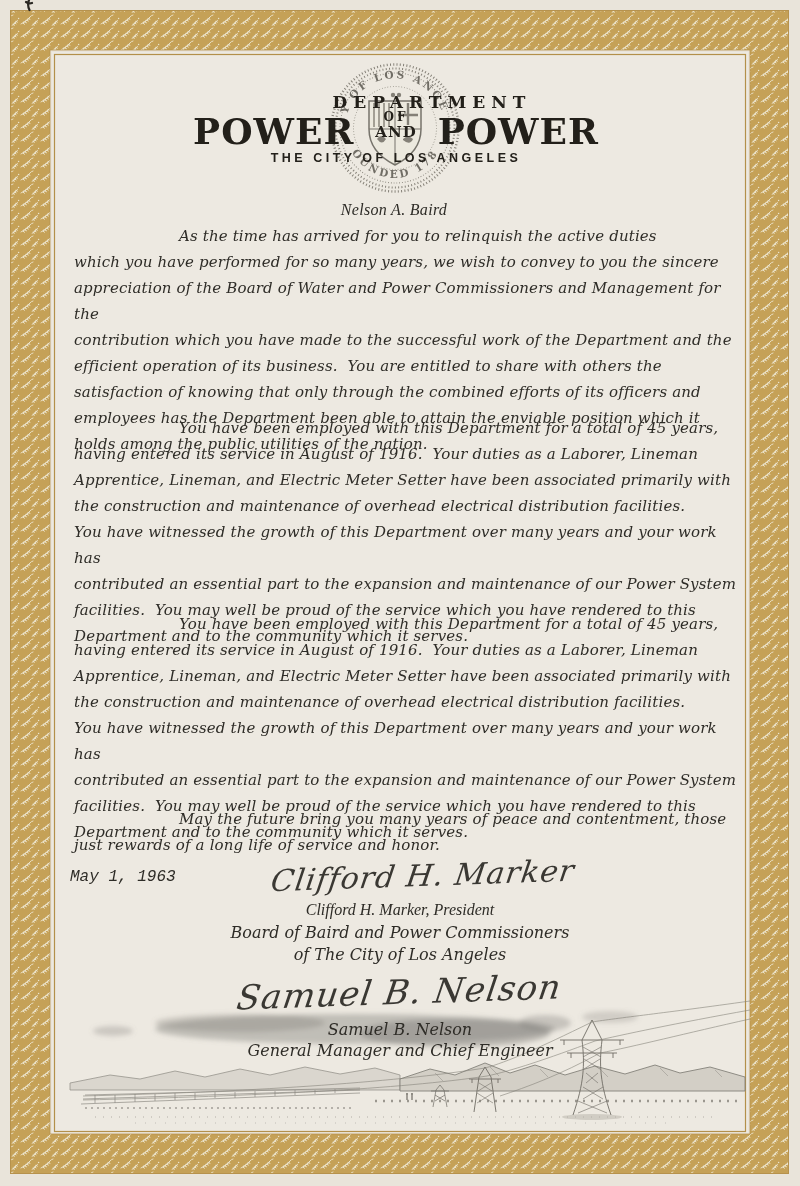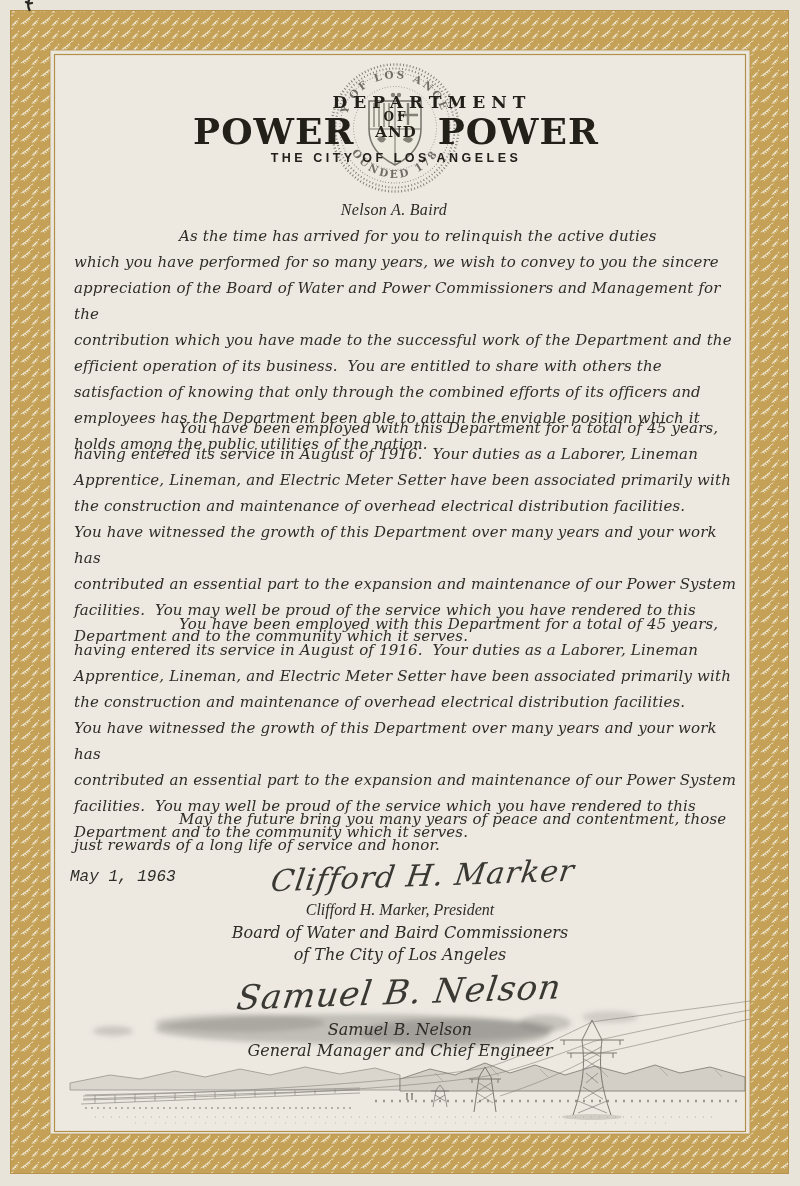--- a/index.html
+++ b/index.html
@@ -133,21 +133,21 @@
 contributed an essential part to the expansion and maintenance of our Power System
 facilities.  You may well be proud of the service which you have rendered to this
 Department and to the community which it serves.</div>
     <div class="para p4">May the future bring you many years of peace and contentment, those
 just rewards of a long life of service and honor.</div>
   </div>
 
   <div class="closing-item script date">May 1, 1963</div>
   <div class="closing-item script sig sig1">Clifford H. Marker</div>
   <div class="closing-item script center-line name1">Clifford H. Marker, President</div>
-  <div class="closing-item script center-line org1">Board of Water and Baird Commissioners</div>
+  <div class="closing-item script center-line org1">Board of Baird and Power Commissioners</div>
   <div class="closing-item script center-line org2">of The City of Los Angeles</div>
   <div class="closing-item script sig sig2">Samuel B. Nelson</div>
   <div class="closing-item script center-line name2">Samuel B. Nelson</div>
   <div class="closing-item script center-line title2">General Manager and Chief Engineer</div>
 
   <svg class="art" width="695" height="140" viewBox="0 0 695 140">
     <defs>
         <filter id="blur1">
           <feGaussianBlur stdDeviation="2.6"></feGaussianBlur>
         </filter>

